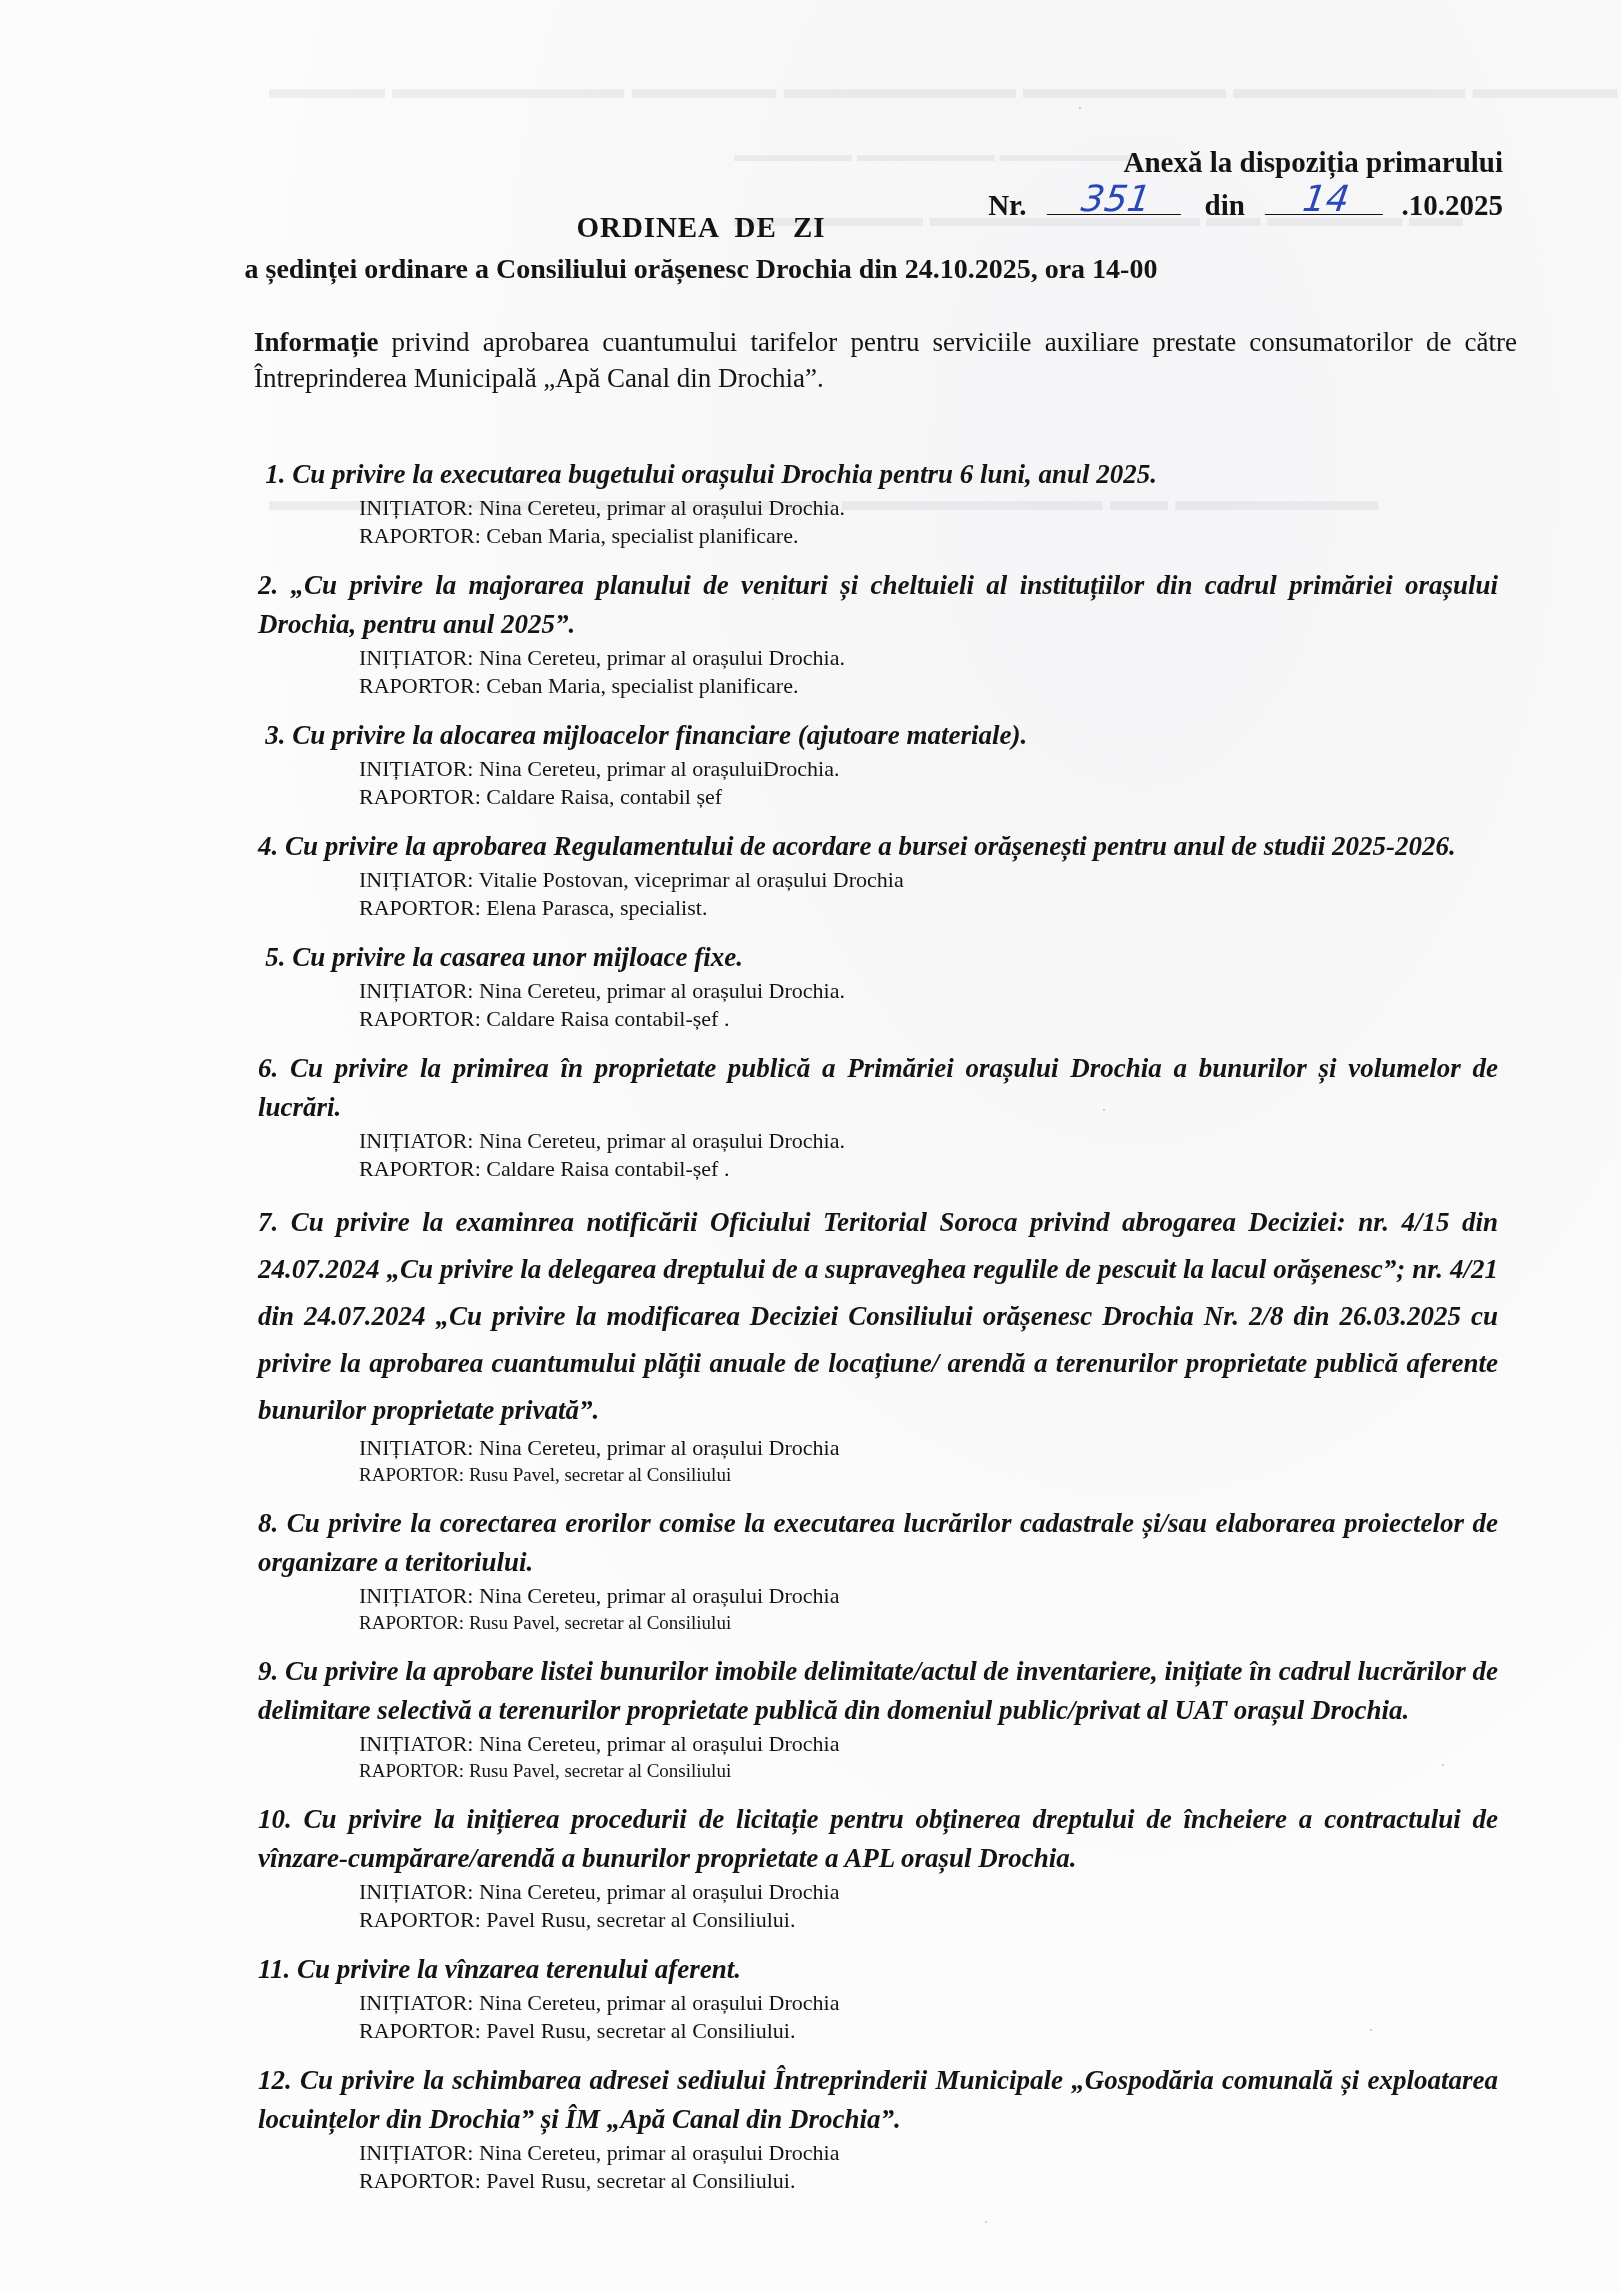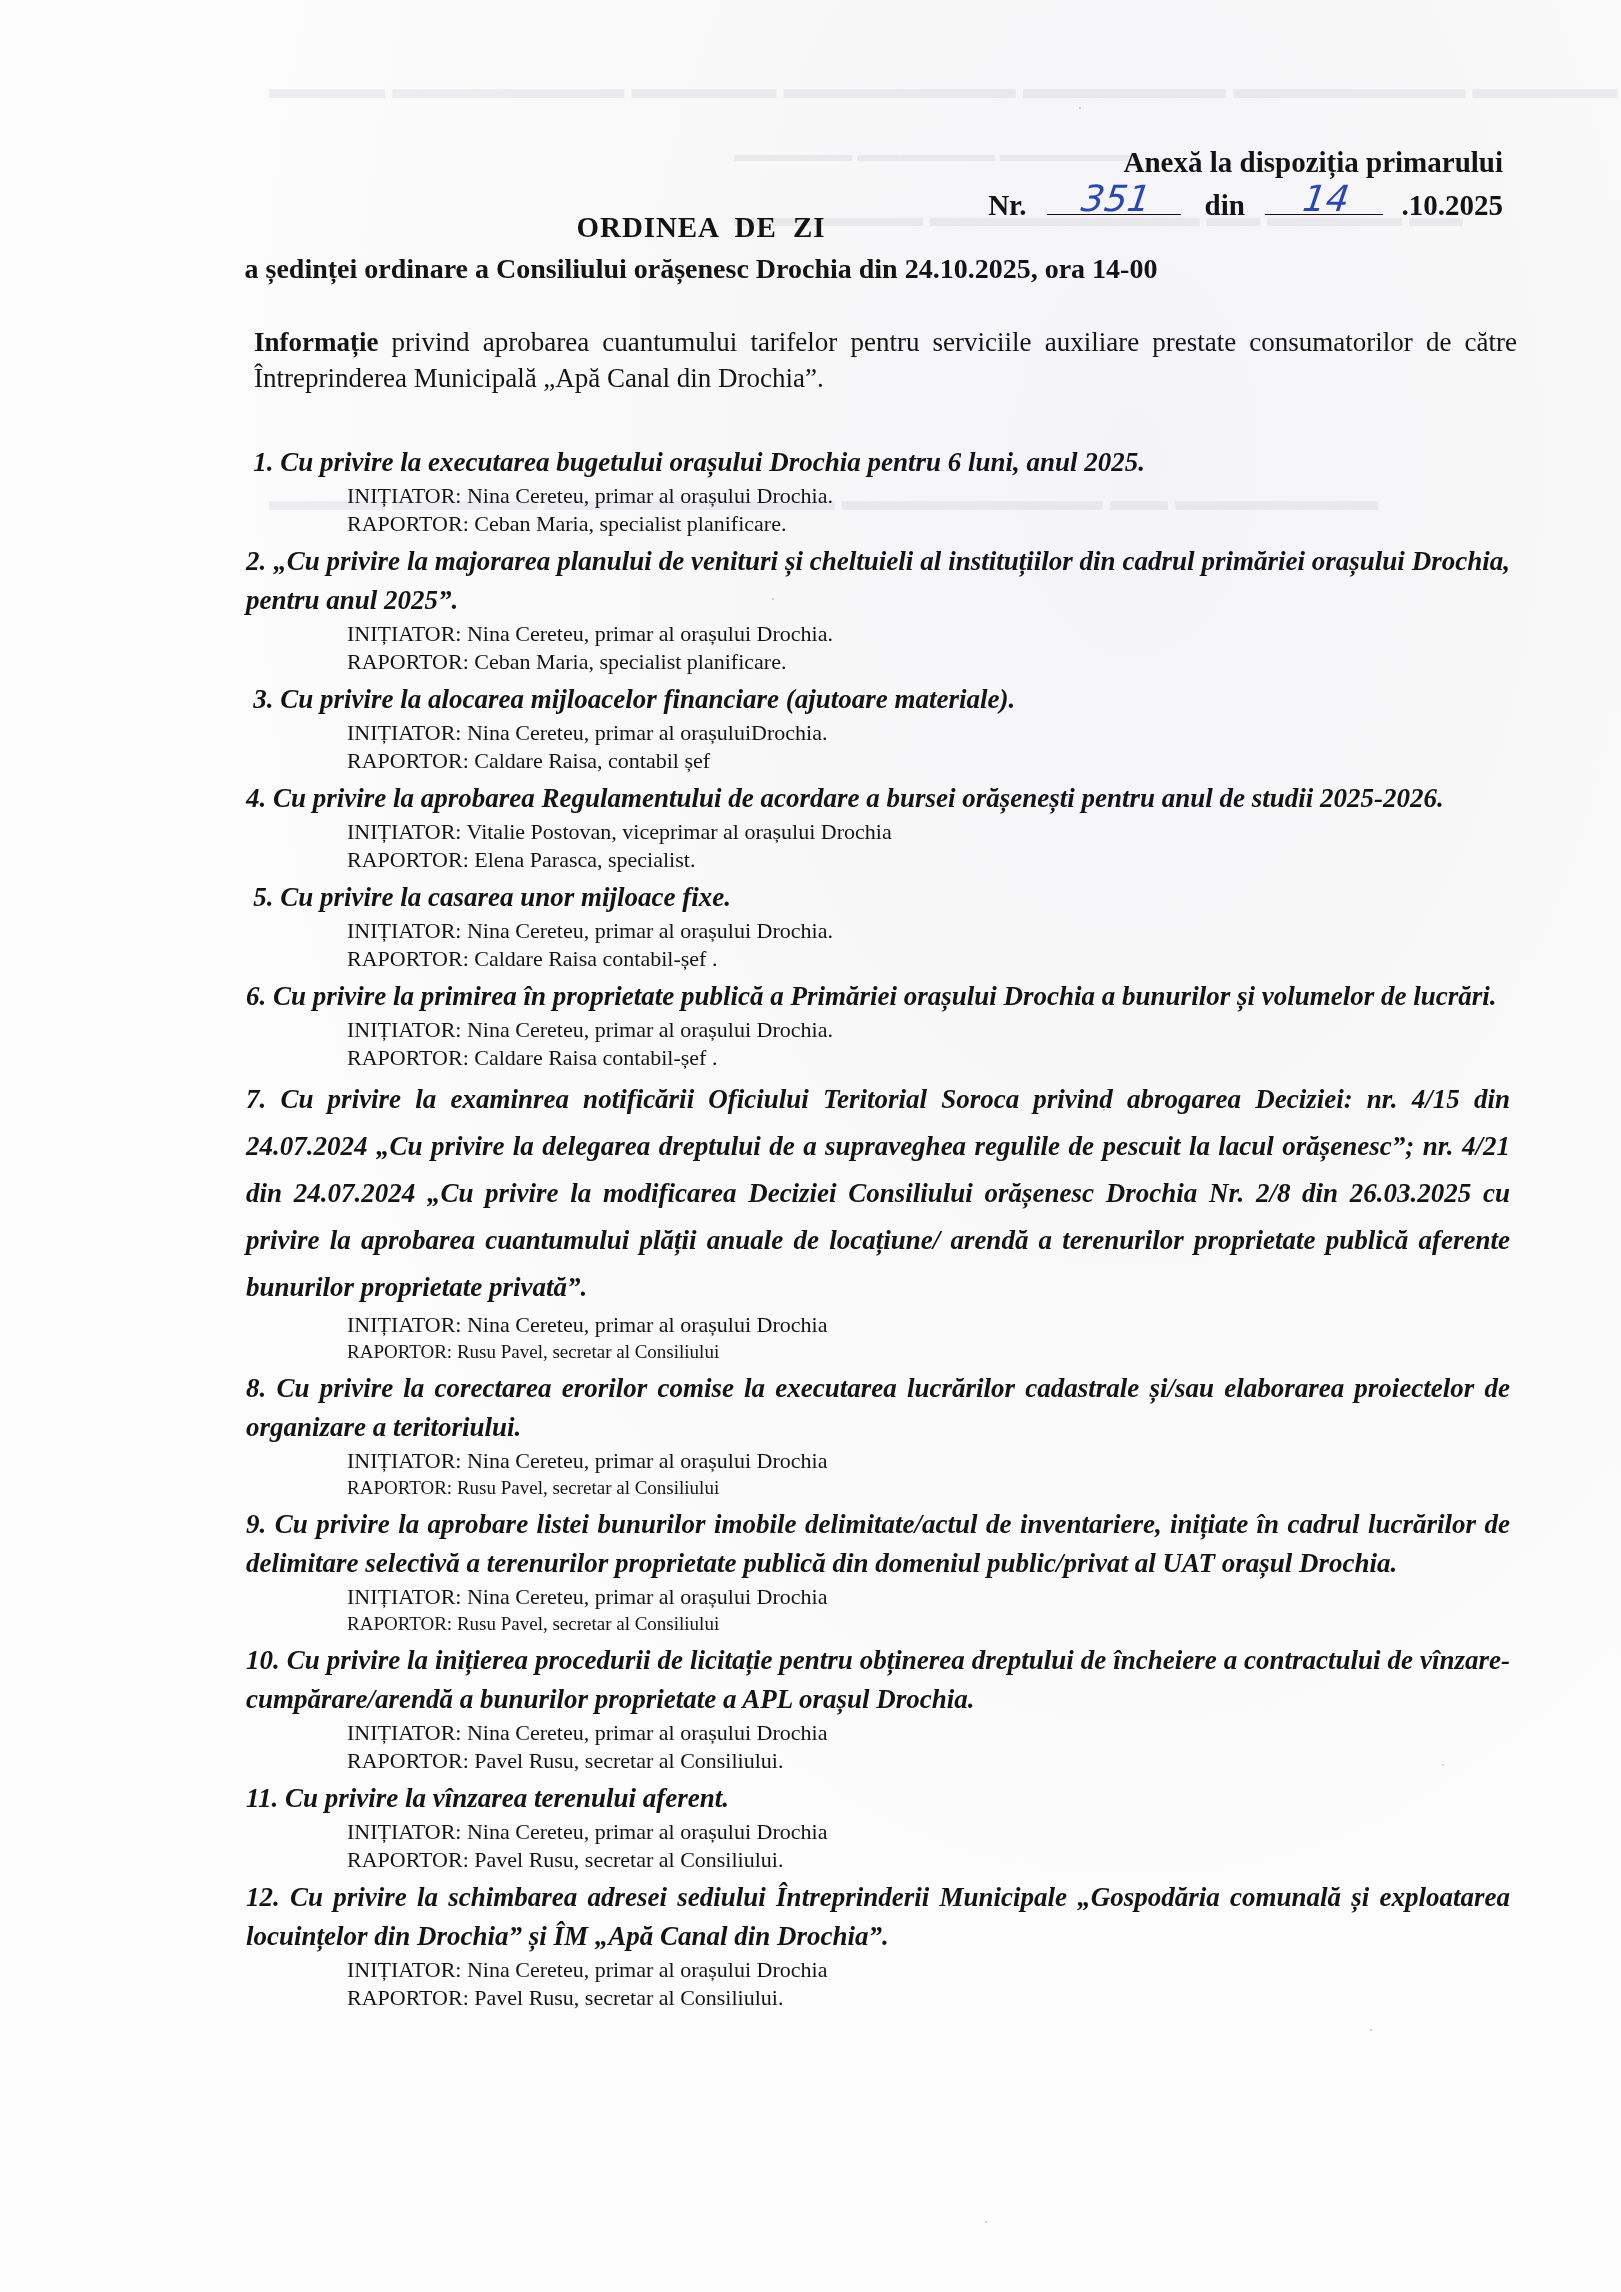--- a/index.html
+++ b/index.html
@@ -36,21 +36,21 @@
       position: absolute; left: 0; width: 1402px; text-align: center; font-weight: bold;
     }
     .title.t1 { top: 211px; font-size: 29px; letter-spacing: 0.9px; }
     .title.t2 { top: 253px; font-size: 28px; }
     .info {
       position: absolute; left: 254px; width: 1263px; top: 324px;
       font-size: 27px; line-height: 36px; text-align: justify; text-align-last: left;
     }
     .info b { font-weight: bold; }
     .agenda { position: absolute; left: 242px; top: 439px; width: 1272px; }
-    .item { margin: 4px; }
+    .item { margin: 16px; }
     .item-title {
       font-weight: bold; font-style: italic; font-size: 27px; line-height: 39px;
       text-align: justify; margin: 0;
     }
     .item-title.wide { line-height: 47px; }
     .role {
       padding-left: 101px; font-size: 22px; line-height: 28px; margin: 0;
     }
     .role.small { font-size: 19px; line-height: 26px; }
     .item + .item { margin-top: 1.8px; }

